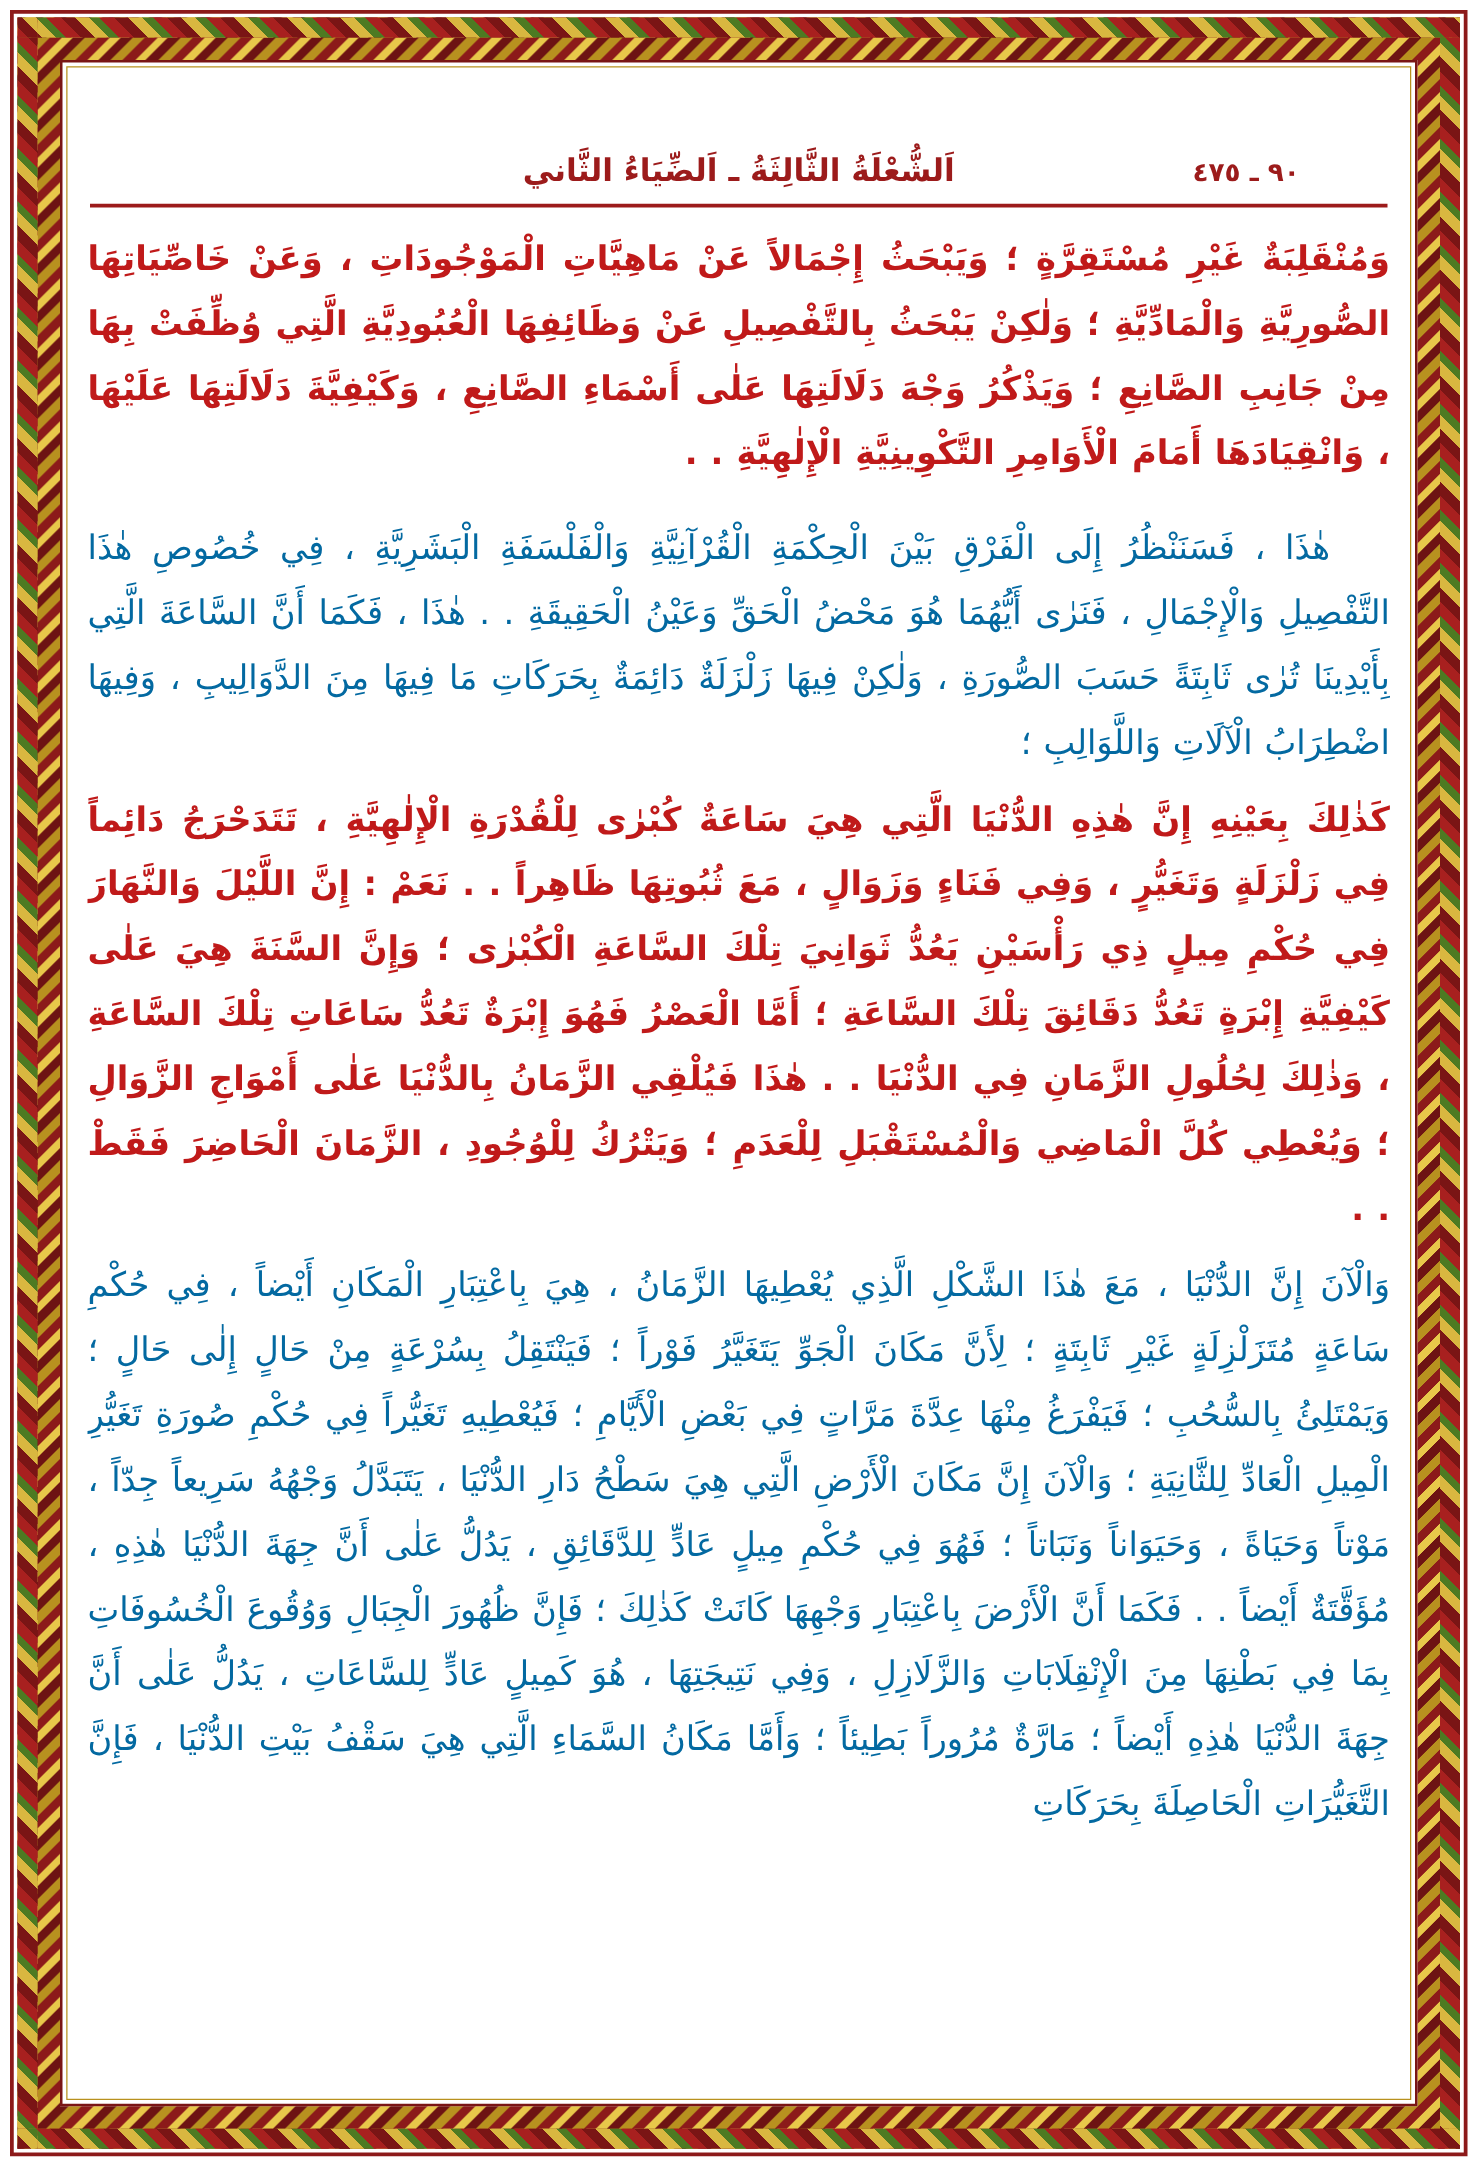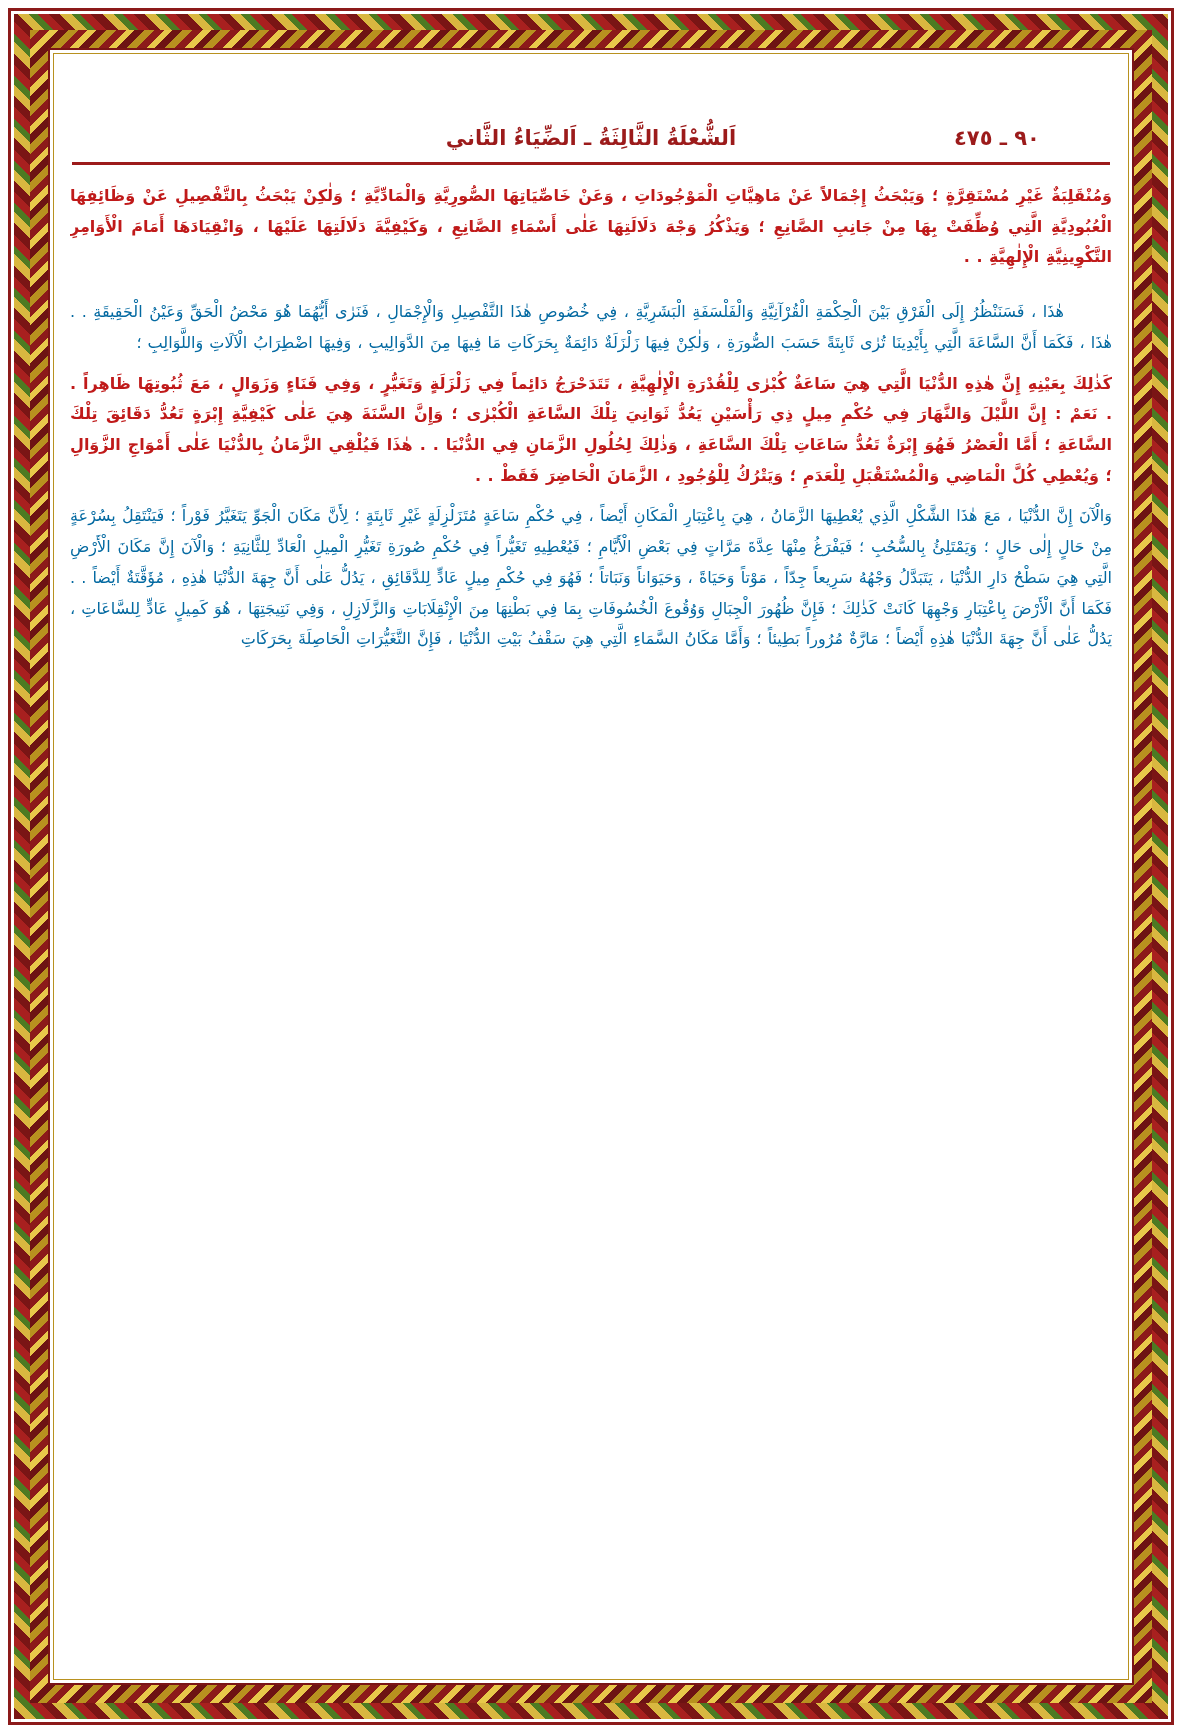--- a/index.html
+++ b/index.html
@@ -100,21 +100,21 @@
   .header {
     display: flex;
     align-items: baseline;
     justify-content: space-between;
     padding: 4px 8px 10px 8px;
   }
   .header-title {
     flex: 1;
     text-align: center;
     color: #9c1b1b;
-    font-size: 21px;
+    font-size: 25px;
     font-weight: bold;
     letter-spacing: 0px;
   }
   .header-page {
     color: #9c1b1b;
     font-size: 21px;
     font-weight: bold;
     white-space: nowrap;
     direction: rtl;
     min-width: 150px;
@@ -124,21 +124,21 @@
   .header-rule {
     height: 3px;
     background: #9c1b1b;
     margin: 2px 2px 16px 2px;
   }
 
   
   .para {
     text-align: justify;
     text-align-last: center;
-    font-size: 16px;
+    font-size: 27px;
     line-height: 1.92;
     margin: 0 0 10px 0;
     word-spacing: 1px;
   }
   .para.red {
     color: #c01a1a;
     font-weight: bold;
   }
   .para.black {
     color: #0369a1;

